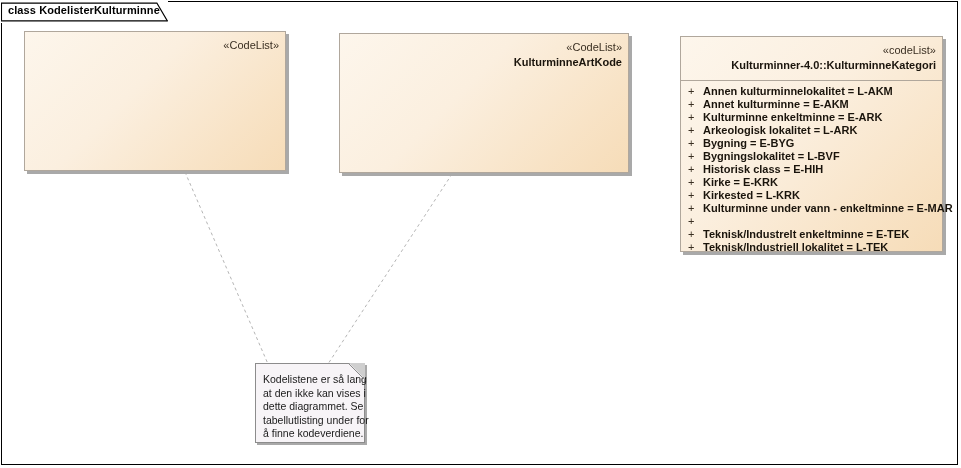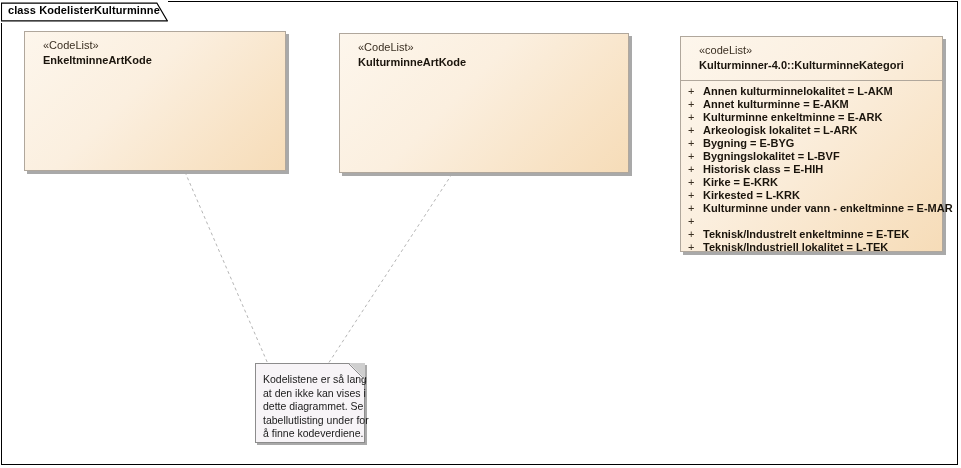--- a/index.html
+++ b/index.html
@@ -77,21 +77,21 @@
   .uml-class {
     position: absolute;
     z-index: 3;
     box-sizing: border-box;
     border: 1px solid #b0a79c;
     background: linear-gradient(135deg, #fdf6ec 0%, #fbefdf 42%, #f8e3c6 78%, #f6dcb8 100%);
     box-shadow: 3px 3px 0 0 #a9a9a9;
   }
   .uml-header {
     padding: 7px 6px 8px 18px;
-    text-align: left;
+    text-align: right;
     box-sizing: border-box;
   }
   .stereotype {
     font-size: 11px;
     color: #3a2f22;
     line-height: 13px;
     white-space: nowrap;
   }
   .class-name {
     font-size: 11px;
@@ -182,21 +182,20 @@
   </div>
 
   <svg class="connector-layer">
     <line x1="185" y1="172" x2="268" y2="364" stroke="#b5b5b5" stroke-width="1" stroke-dasharray="3,3"></line>
     <line x1="452" y1="174" x2="328" y2="364" stroke="#b5b5b5" stroke-width="1" stroke-dasharray="3,3"></line>
   </svg>
 
   <div class="uml-class" style="left:24px; top:31px; width:262px; height:140px;">
     <div class="uml-header">
       <div class="stereotype">«CodeList»</div>
-      <div class="class-name">EnkeltminneArtKode</div>
     </div>
   </div>
 
   <div class="uml-class" style="left:339px; top:33px; width:290px; height:140px;">
     <div class="uml-header">
       <div class="stereotype">«CodeList»</div>
       <div class="class-name">KulturminneArtKode</div>
     </div>
   </div>
 

